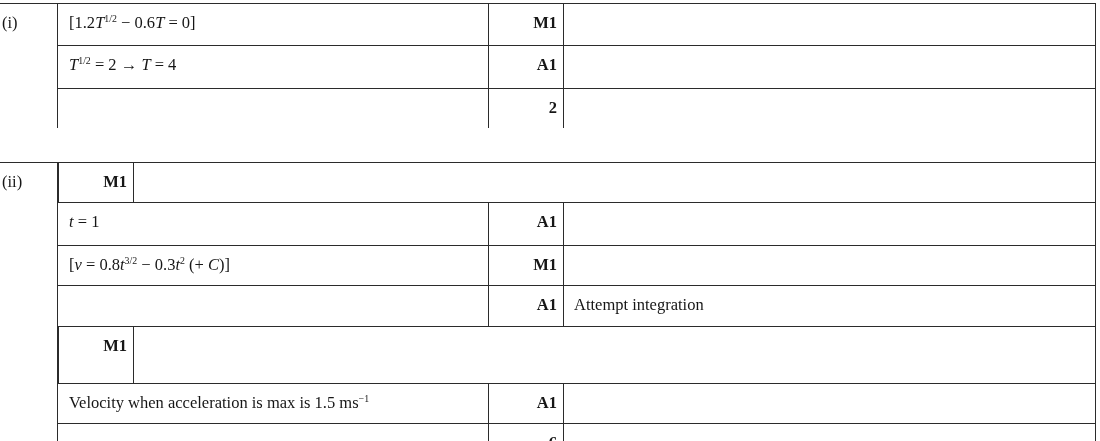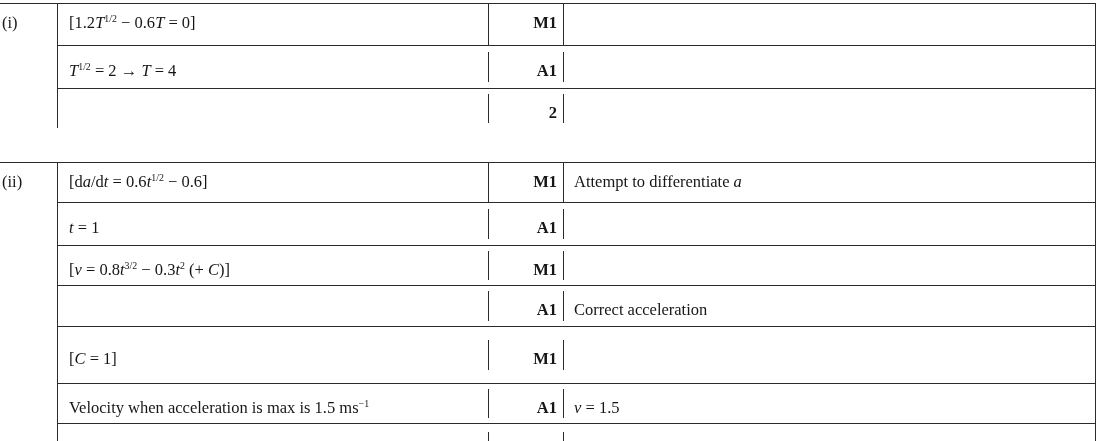--- a/index.html
+++ b/index.html
@@ -20,21 +20,21 @@
   .section { display: flex; }
   .section-divider { border-top: 1.5px solid #2b2b2b; margin-top: 34px; }
   .part-cell {
     flex: 0 0 58px; width: 58px;
     border-right: 1.5px solid #2b2b2b;
     padding: 9px 2px 0 2px;
     font-size: 16.5px;
   }
   .rows { flex: 1 1 auto; display: flex; flex-direction: column; }
   .row { display: flex; }
-  .row + .row { border-top: 1.5px solid #2b2b2b; align-items: center; }
+  .row + .row { border-top: 1.5px solid #2b2b2b; }
   .cell { font-size: 16.5px; line-height: 1.3; }
   .working { flex: 0 0 430px; width: 430px; padding: 8px 10px 0 11px; }
   .mark {
     flex: 0 0 76px; width: 76px;
     border-left: 1.5px solid #2b2b2b; border-right: 1.5px solid #2b2b2b;
     text-align: right; padding: 8px 6px 0 14px;
     font-weight: 700;
   }
   .comment { flex: 1 1 auto; padding: 8px 10px 0 10px; }
   sup { font-size: 60%; line-height: 0; vertical-align: super; }
@@ -63,45 +63,41 @@
           <div class="cell mark">2</div>
           <div class="cell comment"></div>
         </div>
       </div>
     </div>
 
     <div class="section section-divider">
       <div class="part-cell">(ii)</div>
       <div class="rows">
         <div class="row" style="height:39px">
-          <div class="cell working">[d<i>a</i>/d<i>t</i> = 0.6<i>t</i><sup>1/2</sup> − 0.6]</div>
           <div class="cell mark">M1</div>
-          <div class="cell comment">Attempt to differentiate <i>a</i></div>
         </div>
         <div class="row" style="height:43px">
           <div class="cell working"><i>t</i> = 1</div>
           <div class="cell mark">A1</div>
         </div>
         <div class="row" style="height:40px">
           <div class="cell working">[<i>v</i> = 0.8<i>t</i><sup>3/2</sup> − 0.3<i>t</i><sup>2</sup> (+ <i>C</i>)]</div>
           <div class="cell mark">M1</div>
         </div>
         <div class="row" style="height:41px">
           <div class="cell working"></div>
           <div class="cell mark">A1</div>
-          <div class="cell comment">Correct acceleration</div>
+          <div class="cell comment">Attempt integration</div>
         </div>
         <div class="row" style="height:57px">
-          <div class="cell working">[<i>C</i> = 1]</div>
           <div class="cell mark">M1</div>
         </div>
         <div class="row" style="height:40px">
           <div class="cell working">Velocity when acceleration is max is 1.5 ms<sup>−1</sup></div>
           <div class="cell mark">A1</div>
-          <div class="cell comment"><i>v</i> = 1.5</div>
         </div>
         <div class="row" style="height:47px">
           <div class="cell working"></div>
           <div class="cell mark">6</div>
           <div class="cell comment"></div>
         </div>
       </div>
     </div>
 
   </div>

